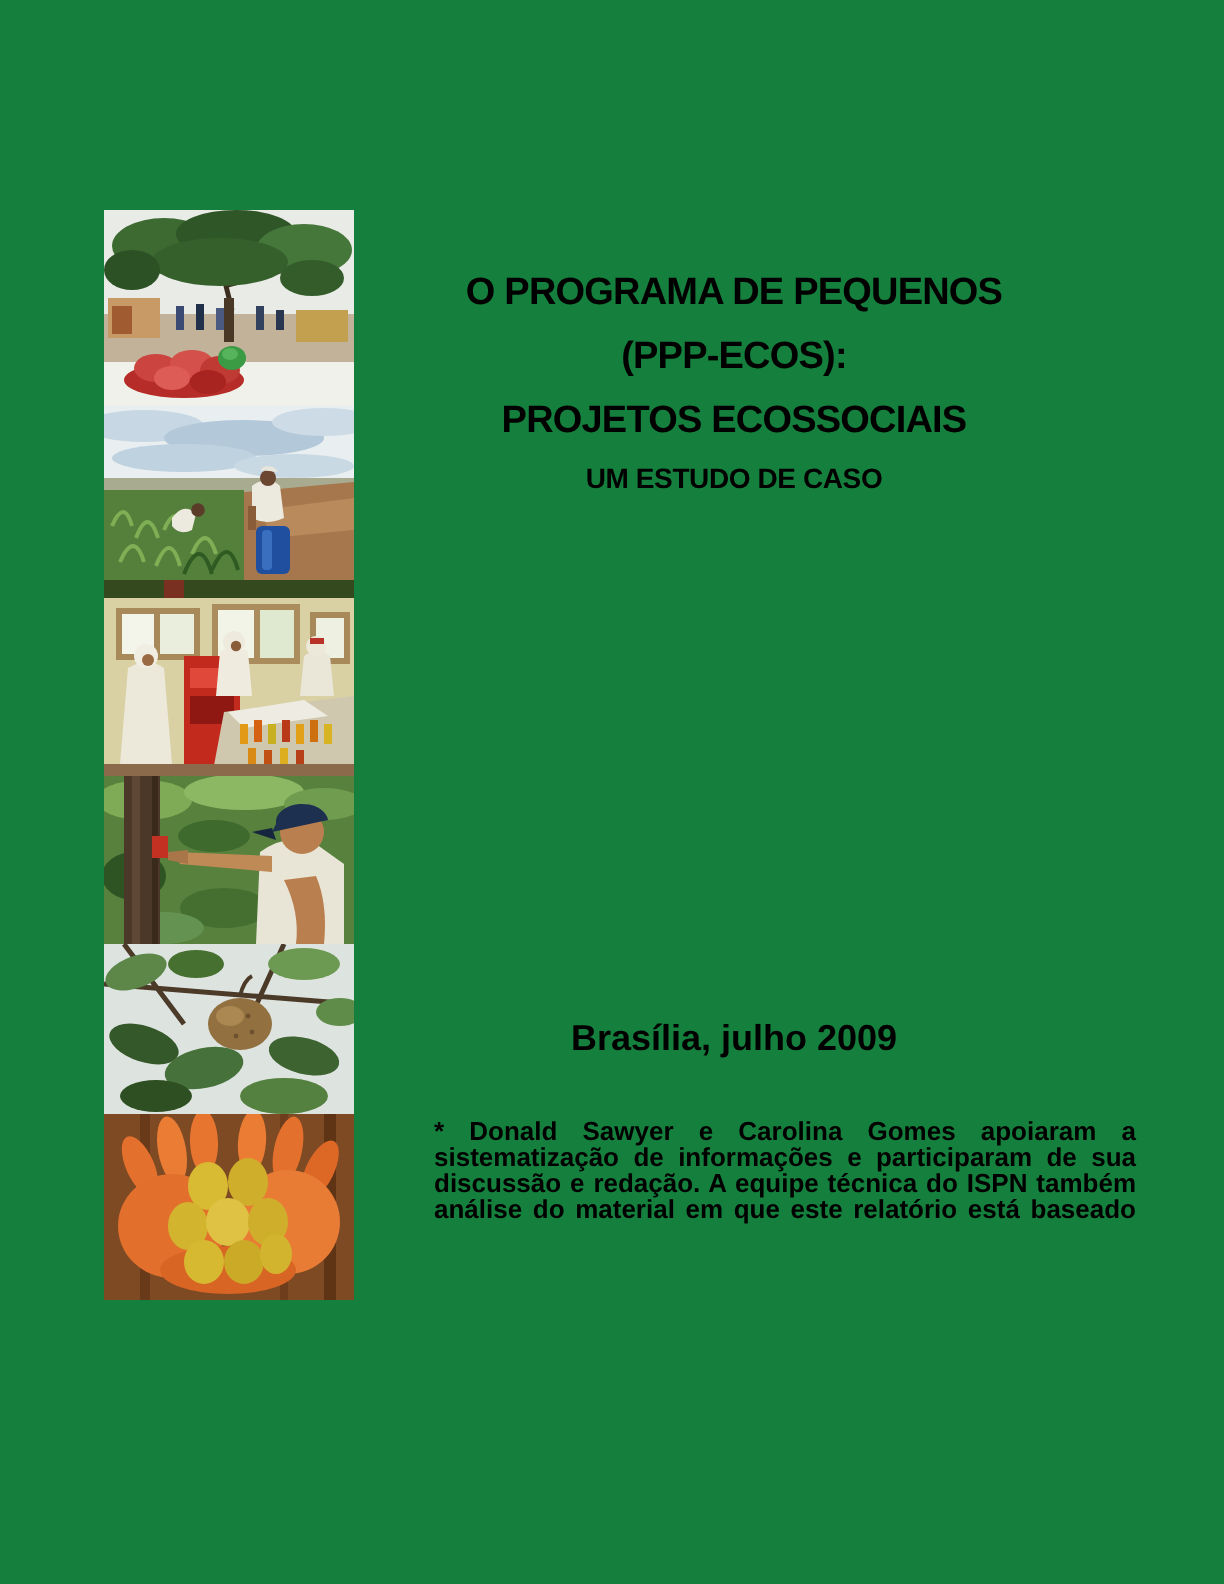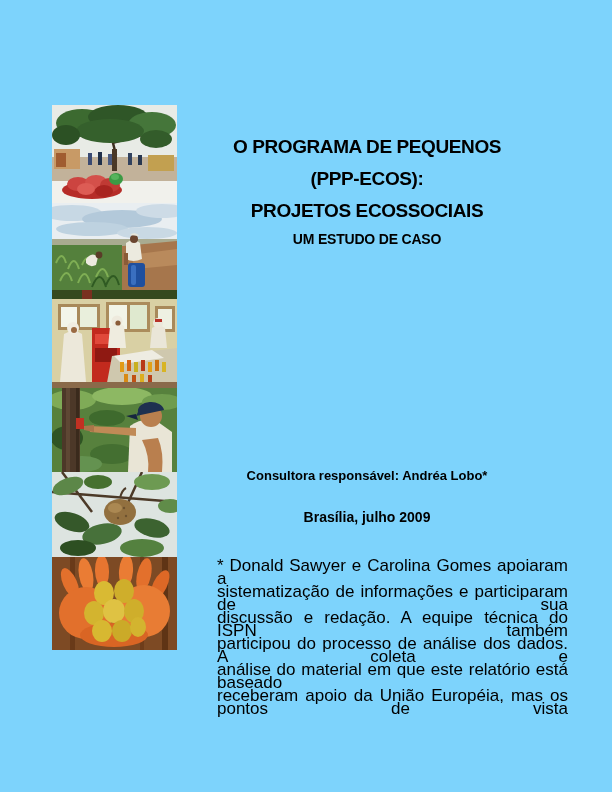--- a/index.html
+++ b/index.html
@@ -1,19 +1,19 @@
 <!DOCTYPE html>
 <html><head>
 <meta charset="utf-8">
 <style>
   html, body { margin:0; padding:0; background:#ffffff; }
   .page {
     position:relative;
     width:612px; height:792px;
-    background:#7dd3fc;
+    background:#15803d;
     overflow:hidden;
     font-family:"Liberation Sans", sans-serif;
     color:#000000;
   }
 
   
   .photo-strip {
     position:absolute; left:52px; top:105px; width:125px;
   }
   .photo { display:block; width:125px; }
@@ -34,26 +34,26 @@
   .report-label {
     position:absolute; left:200px; top:444px; width:334px;
     text-align:center; font-weight:bold; font-size:14px; letter-spacing:-0.2px;
   }
   .consultant-line {
     position:absolute; left:200px; top:468px; width:334px;
     text-align:center; font-weight:bold; font-size:13px;
   }
   .place-date {
     position:absolute; left:200px; top:509px; width:334px;
-    text-align:center; font-weight:bold; font-size:14px;
+    text-align:center; font-weight:bold; font-size:18px;
   }
 
   .footnote {
     position:absolute; left:217px; top:559px; width:351px;
-    font-weight:normal; font-size:17px; line-height:13px;
+    font-weight:bold; font-size:13px; line-height:13px;
   }
   .footnote .fline {
     text-align:justify;
     -moz-text-align-last:justify;
     text-align-last:justify;
     white-space:normal;
   }
   .footnote .fline.last {
     -moz-text-align-last:left;
     text-align-last:left;
@@ -238,25 +238,22 @@
     </div>
   </div>
 
   <div class="heading">
     <div class="title-line">O PROGRAMA DE PEQUENOS</div>
     <div class="title-line">(PPP-ECOS):</div>
     <div class="title-line">PROJETOS ECOSSOCIAIS</div>
     <div class="subtitle">UM ESTUDO DE CASO</div>
   </div>
 
-  <div class="consultant-line">Consultora responsável: Andréa Lobo*</div>
   <div class="place-date">Brasília, julho 2009</div>
 
   <div class="footnote">
     <div class="fline">* Donald Sawyer e Carolina Gomes apoiaram a</div>
     <div class="fline">sistematização de informações e participaram de sua</div>
     <div class="fline">discussão e redação. A equipe técnica do ISPN também</div>
-    <div class="fline">participou do processo de análise dos dados. A coleta e</div>
     <div class="fline">análise do material em que este relatório está baseado</div>
-    <div class="fline">receberam apoio da União Européia, mas os pontos de vista</div>
   </div>
 
 </div>
 
 </body></html>

